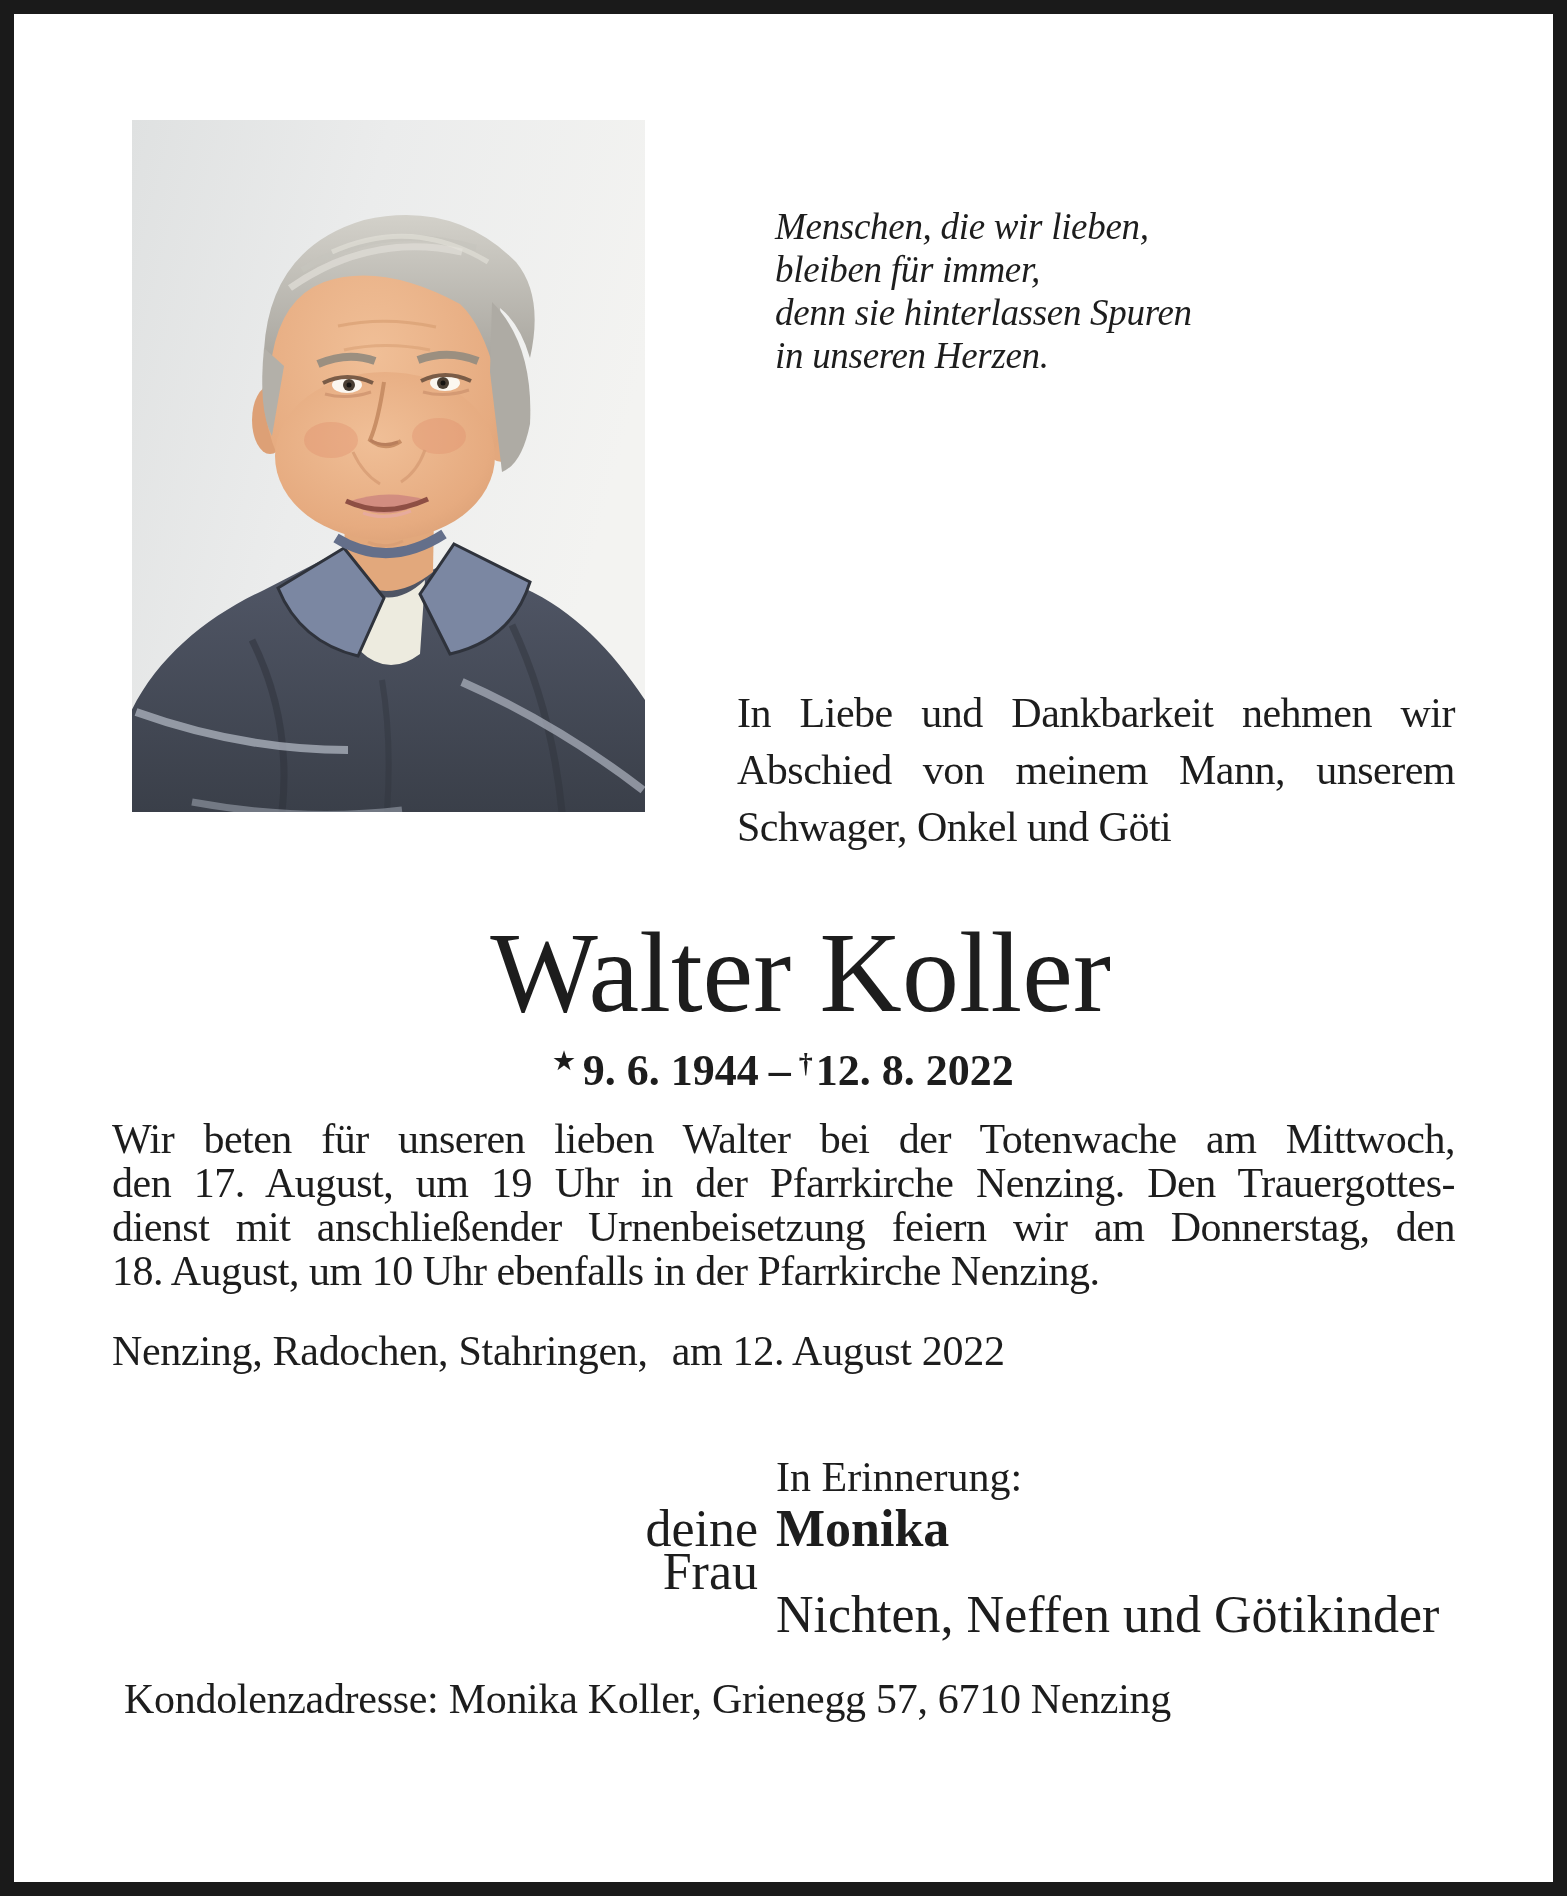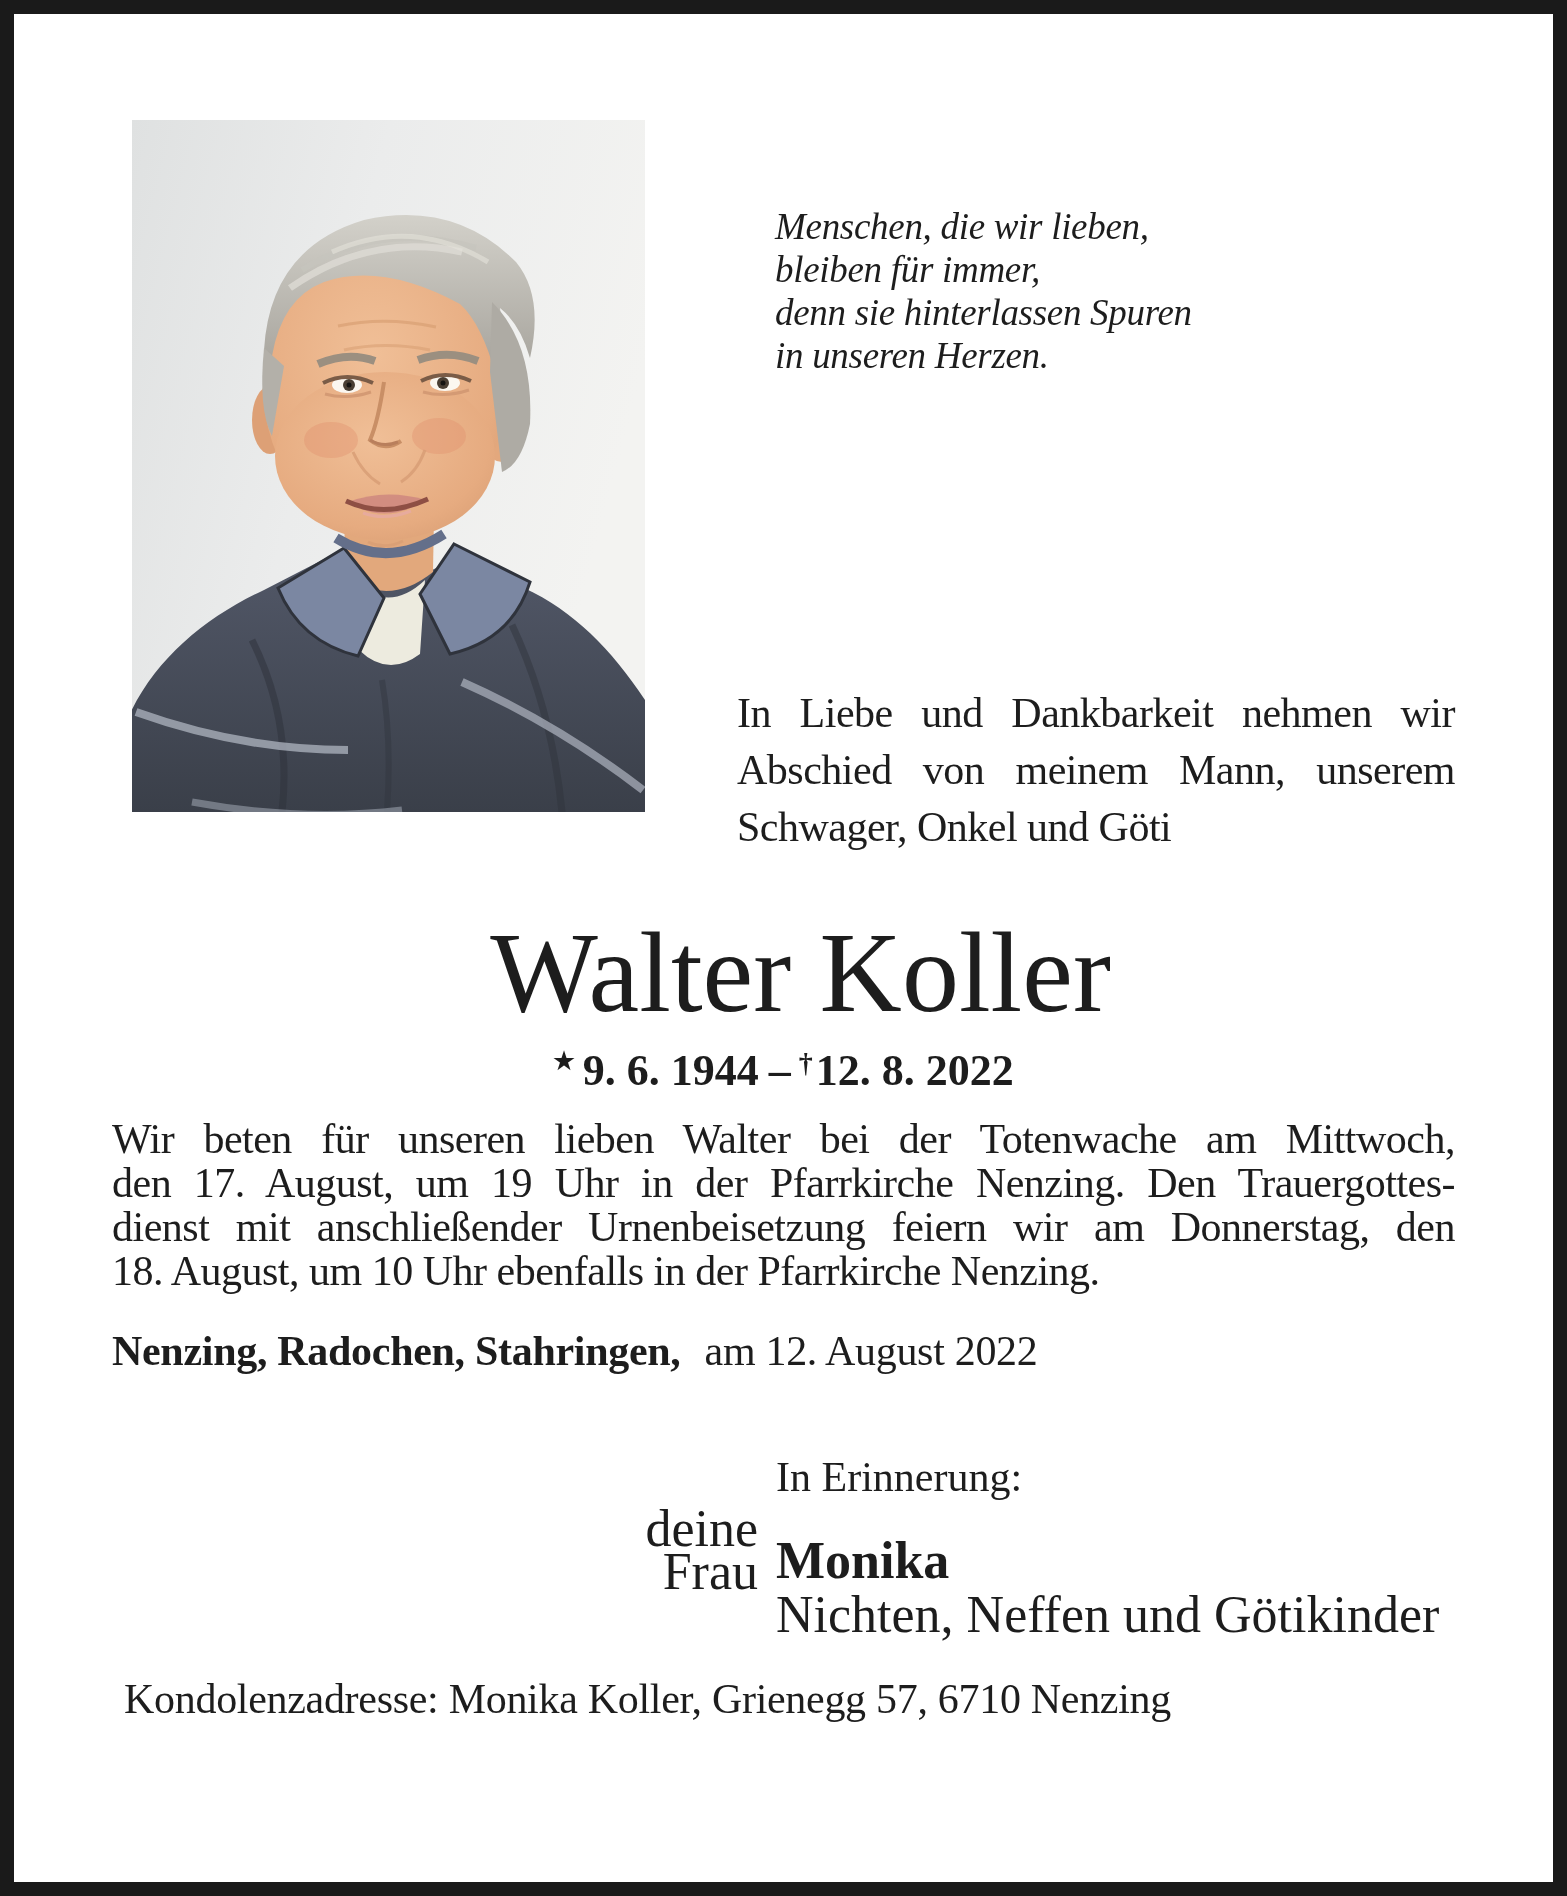--- a/index.html
+++ b/index.html
@@ -36,30 +36,30 @@
   .sym{display:inline-block;font-weight:700;}
   .star{font-size:24px;vertical-align:16px;margin-right:8px;}
   .dagger{font-size:28px;vertical-align:13px;margin-right:3px;}
   .dash{margin:0 8px 0 10px;}
 
   
   .announce{left:98px;top:1103px;width:1343px;font-size:42px;line-height:44px;letter-spacing:-0.5px;}
 
   
   .dateline{left:98px;top:1315px;font-size:42px;line-height:44px;letter-spacing:-0.3px;}
-  .places{font-weight:700;}
+  .places{font-weight:400;}
   .ddate{margin-left:24px;}
 
   
   .rem-head{left:762px;top:1441px;font-size:42px;line-height:44px;}
   .rem{left:526px;top:1493px;font-size:52px;line-height:43px;}
   .rem-row{display:flex;}
   .rem-label{width:218px;text-align:right;flex:none;}
   .rem-value{margin-left:18px;white-space:nowrap;}
-  .bold{font-weight:700;margin-top:32px;}
+  .bold{font-weight:700;}
 
   
   .condolence{left:98px;top:1663px;font-size:42px;line-height:44px;letter-spacing:-0.3px;margin-left:12px;}
 </style>
 </head>
 <body>
 
 <div class="frame">
 
   <div class="photo abs">

